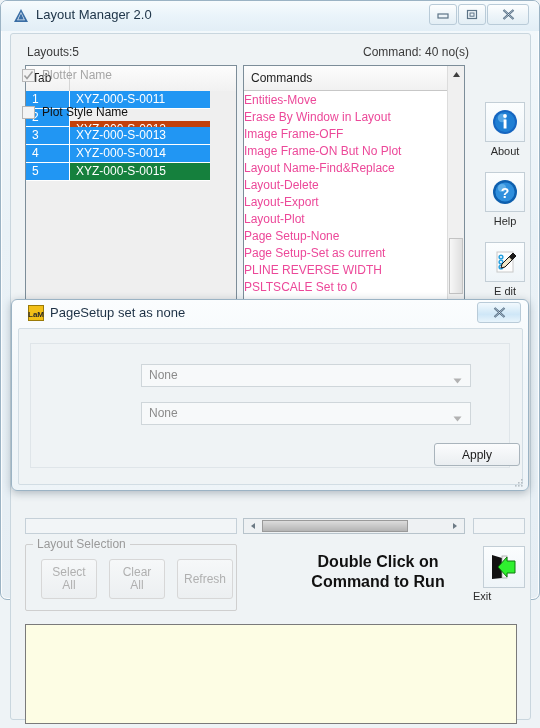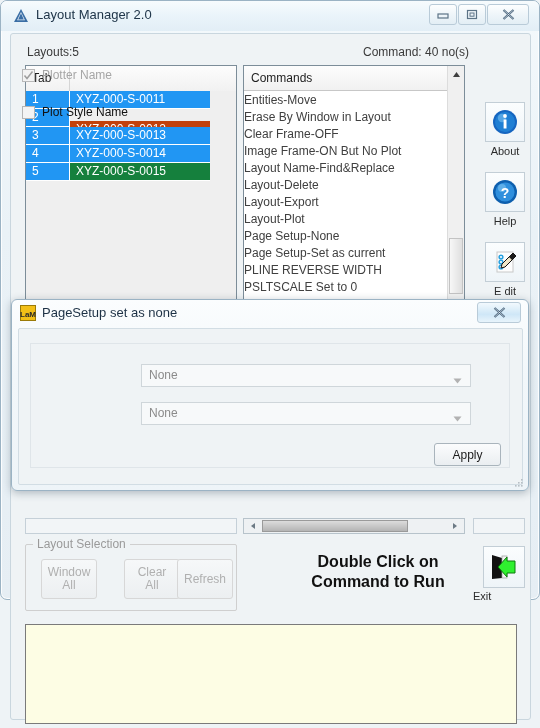--- a/index.html
+++ b/index.html
@@ -110,21 +110,21 @@
     background:linear-gradient(180deg,#fdfdfd 0%,#f1f1f1 100%);
     border-bottom:1px solid #c7c7c7;
     font-size:12px;color:#1d1d1d;
   }
   #commands-list{
     position:absolute;left:0;top:26px;width:204px;bottom:0;
     overflow:hidden;background:#fff;
   }
   .cmd{
     height:17px;line-height:17px;
-    font-size:12px;color:#404040;white-space:nowrap;overflow:hidden;
+    font-size:12px;color:#ec4899;white-space:nowrap;overflow:hidden;
   }
   
   #cmd-vscroll{
     position:absolute;right:0;top:0;width:17px;bottom:0;
     background:#f0f0f0;border-left:1px solid #dcdcdc;box-sizing:border-box;
   }
   #cmd-vs-up{
     position:absolute;left:0;top:0;width:16px;height:17px;
     display:flex;align-items:center;justify-content:center;
     background:#f0f0f0;
@@ -185,21 +185,21 @@
     background:#eff3f5;font-size:12px;color:#9a9a9a;
   }
   .selbtn{
     position:absolute;top:525px;width:56px;height:40px;
     box-sizing:border-box;border:1px solid #d7d7d7;border-radius:3px;
     background:linear-gradient(180deg,#f6f8f9,#eceff1);
     color:#b0b0b0;font-size:12px;line-height:13px;
     display:flex;align-items:center;justify-content:center;text-align:center;
   }
   #btn-select-all{left:30px;}
-  #btn-clear-all{left:113px;}
+  #btn-clear-all{left:98px;}
   #btn-refresh{left:166px;}
 
   #hint{
     position:absolute;left:272px;top:518px;width:190px;
     text-align:center;font-size:16px;color:#111;line-height:20px;font-weight:bold;
   }
 
   #ib-exit{
     position:absolute;left:472px;top:512px;width:42px;height:42px;
     box-sizing:border-box;border:1px solid #c3ced6;
@@ -216,21 +216,21 @@
 
   
   #dialog{
     position:absolute;left:11px;top:299px;width:518px;height:192px;
     box-sizing:border-box;
     border:1px solid #9bb3c4;border-radius:6px;
     background:linear-gradient(180deg,#fbfdfe 0%,#f2f7fa 40%,#eef4f8 100%);
     box-shadow:0 2px 9px rgba(40,60,80,.33);
   }
   #dlg-title{
-    position:absolute;left:0;top:0;right:0;height:27px;
+    position:absolute;left:8px;top:0;right:0;height:27px;
     border-top-left-radius:5px;border-top-right-radius:5px;
   }
   #dlg-icon{position:absolute;left:8px;top:5px;width:16px;height:16px;}
   #dlg-title-text{position:absolute;left:30px;top:5px;font-size:13px;color:#1d3145;}
 
   #dlg-body{
     position:absolute;left:6px;top:28px;width:505px;height:157px;
     box-sizing:border-box;
     border:1px solid #d2dde4;border-radius:2px;
     background:#eff3f5;
@@ -257,21 +257,21 @@
   .combo{
     position:absolute;height:23px;width:330px;left:141px;
     box-sizing:border-box;border:1px solid #cfd6da;background:#f7f9fa;
   }
   #combo-plotter{top:364px;}
   #combo-plotstyle{top:402px;}
   .combo-val{position:absolute;left:7px;top:3px;font-size:12px;color:#8b8b8b;}
   .combo-arrow{position:absolute;right:8px;top:8px;}
 
   #btn-apply{
-    position:absolute;left:434px;top:443px;width:67px;height:23px;
+    position:absolute;left:434px;top:443px;width:86px;height:23px;
     box-sizing:border-box;border:1px solid #a9b4bc;border-radius:3px;
     background:linear-gradient(180deg,#fbfcfd,#eaeef1);
     font-size:12px;color:#1b1b1b;
     display:flex;align-items:center;justify-content:center;
   }
   #dlg-close{
     position:absolute;left:477px;top:302px;width:44px;height:21px;
     box-sizing:border-box;border:1px solid #b9cbd8;border-radius:3px;
     background:linear-gradient(180deg,#f2f9fd,#cfe7f7 60%,#e8f4fb);
     display:flex;align-items:center;justify-content:center;
@@ -351,21 +351,21 @@
             <div class="cell c1" style="background: #15803d;">XYZ-000-S-0015</div>
           </div>
         </div>
     </div>
 
     <div id="commands-panel">
       <div id="commands-head">Commands</div>
       <div id="commands-list">
           <div class="cmd">Entities-Move</div>
           <div class="cmd">Erase By Window in Layout</div>
-          <div class="cmd">Clear Frame-OFF</div>
+          <div class="cmd">Image Frame-OFF</div>
           <div class="cmd">Image Frame-ON But No Plot</div>
           <div class="cmd">Layout Name-Find&amp;Replace</div>
           <div class="cmd">Layout-Delete</div>
           <div class="cmd">Layout-Export</div>
           <div class="cmd">Layout-Plot</div>
           <div class="cmd">Page Setup-None</div>
           <div class="cmd">Page Setup-Set as current</div>
           <div class="cmd">PLINE REVERSE WIDTH</div>
           <div class="cmd">PSLTSCALE Set to 0</div>
           <div class="cmd">PSLTSCALE Set to 1</div>
@@ -440,21 +440,21 @@
           </svg>
       </div>
     </div>
     <div id="right-underbar"></div>
 
     <div id="sel-group"></div>
     <span id="sel-group-title">Layout Selection</span>
 
     <div class="selbtn" id="btn-select-all">
       <div>
-        <span>Window</span><br>
+        <span>Select</span><br>
         <span>All</span>
       </div>
     </div>
     <div class="selbtn" id="btn-clear-all">
       <div>
         <span>Clear</span><br>
         <span>All</span>
       </div>
     </div>
     <div class="selbtn" id="btn-refresh">

